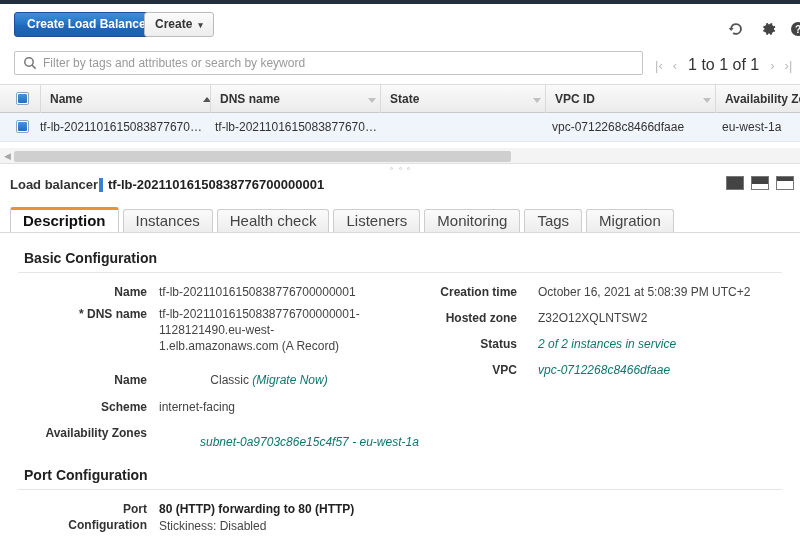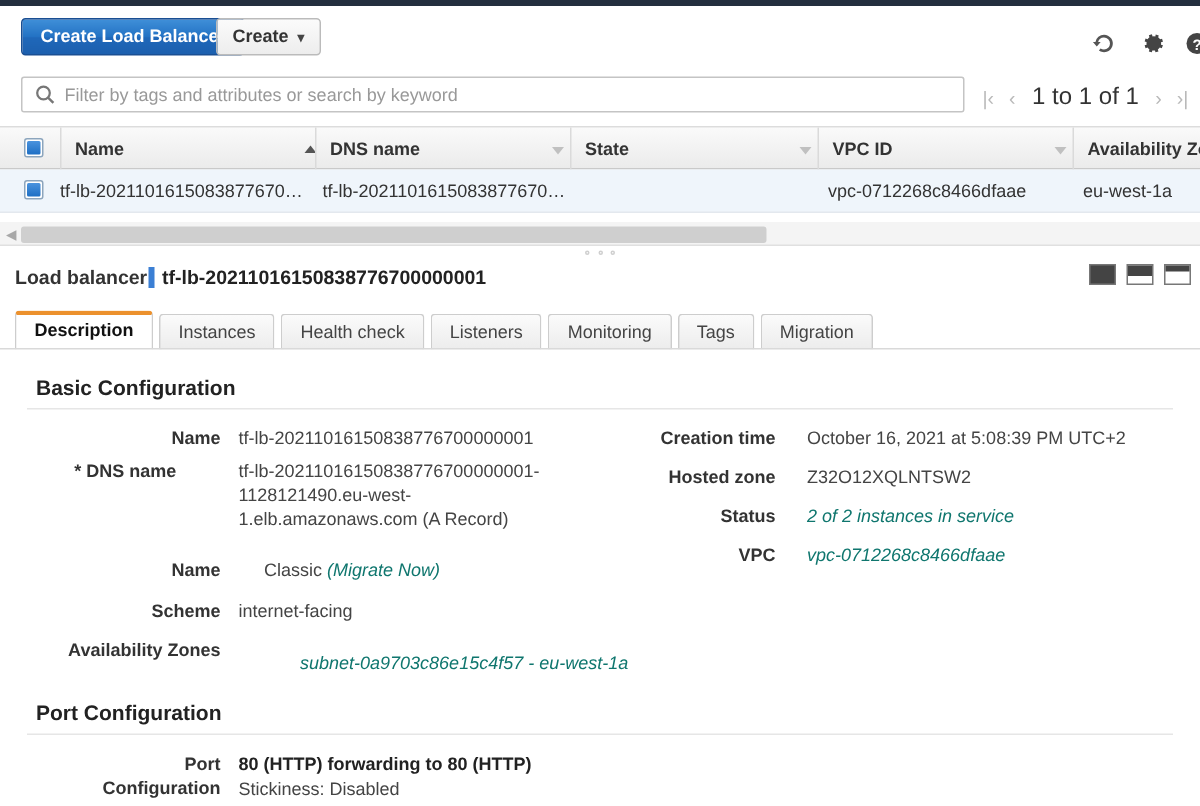--- a/index.html
+++ b/index.html
@@ -118,21 +118,21 @@
   .p-ico.full { background: #444; }
   .p-ico.split-b::before { content: ""; position: absolute; left: 0; top: 0; right: 0; height: 7px; background: #444; }
   .p-ico.split-t::before { content: ""; position: absolute; left: 0; top: 0; right: 0; height: 4px; background: #444; }
 
   
   .tabs { position: absolute; top: 207px; left: 10px; height: 26px; display: flex; align-items: flex-end; }
   .tab {
     height: 24px; line-height: 22px; padding: 0 12px; margin-right: 4px;
     background: linear-gradient(to bottom, #fbfbfb 0%, #ececec 100%);
     border: 1px solid #cdcdcd; border-bottom: none;
-    border-radius: 3px 3px 0 0; font-size: 12px; color: #444;
+    border-radius: 3px 3px 0 0; font-size: 15px; color: #444;
     cursor: pointer; white-space: nowrap;
   }
   .tab.active {
     background: #fff; color: #111; font-weight: bold;
     border-top: 3px solid #ec912d; height: 26px; line-height: 21px;
   }
   .tab-rule { position: absolute; top: 232px; left: 0; width: 800px; height: 1px; background: #d9d9d9; }
 
   
   .section-title { position: absolute; font-size: 14px; font-weight: bold; color: #222; }
@@ -266,25 +266,25 @@
     <div class="tab">Migration</div>
   </div>
   <div class="tab-rule"></div>
 
   <div class="section-title" style="left:24px; top:250px;">Basic Configuration</div>
   <div class="section-rule" style="left:18px; top:272px; width:764px;"></div>
 
   <div class="lbl" style="left:20px; top:284px; width:127px;">Name</div>
   <div class="val" style="left:159px; top:284px; width:250px;">tf-lb-20211016150838776700000001</div>
 
-  <div class="lbl" style="left:20px; top:306px; width:127px;text-align:center;">* DNS name</div>
+  <div class="lbl" style="left:20px; top:306px; width:127px;">* DNS name</div>
   <div class="val" style="left:159px; top:306px; width:215px;">tf-lb-20211016150838776700000001-1128121490.eu-west-1.elb.amazonaws.com (A Record)</div>
 
   <div class="lbl" style="left:20px; top:372px; width:127px;">Name</div>
-  <div class="val" style="left:176px; top:372px; width:250px;">
+  <div class="val" style="left:144px; top:372px; width:250px;text-align:center;">
     <span>Classic</span>
     <span class="lnk">(Migrate Now)</span>
   </div>
 
   <div class="lbl" style="left:20px; top:399px; width:127px;">Scheme</div>
   <div class="val" style="left:159px; top:399px; width:250px;">internet-facing</div>
 
   <div class="lbl" style="left:20px; top:425px; width:127px;">Availability Zones</div>
   <div class="val lnk" style="left:166px; top:434px; width:260px;margin-left:34px;">subnet-0a9703c86e15c4f57 - eu-west-1a</div>
 

